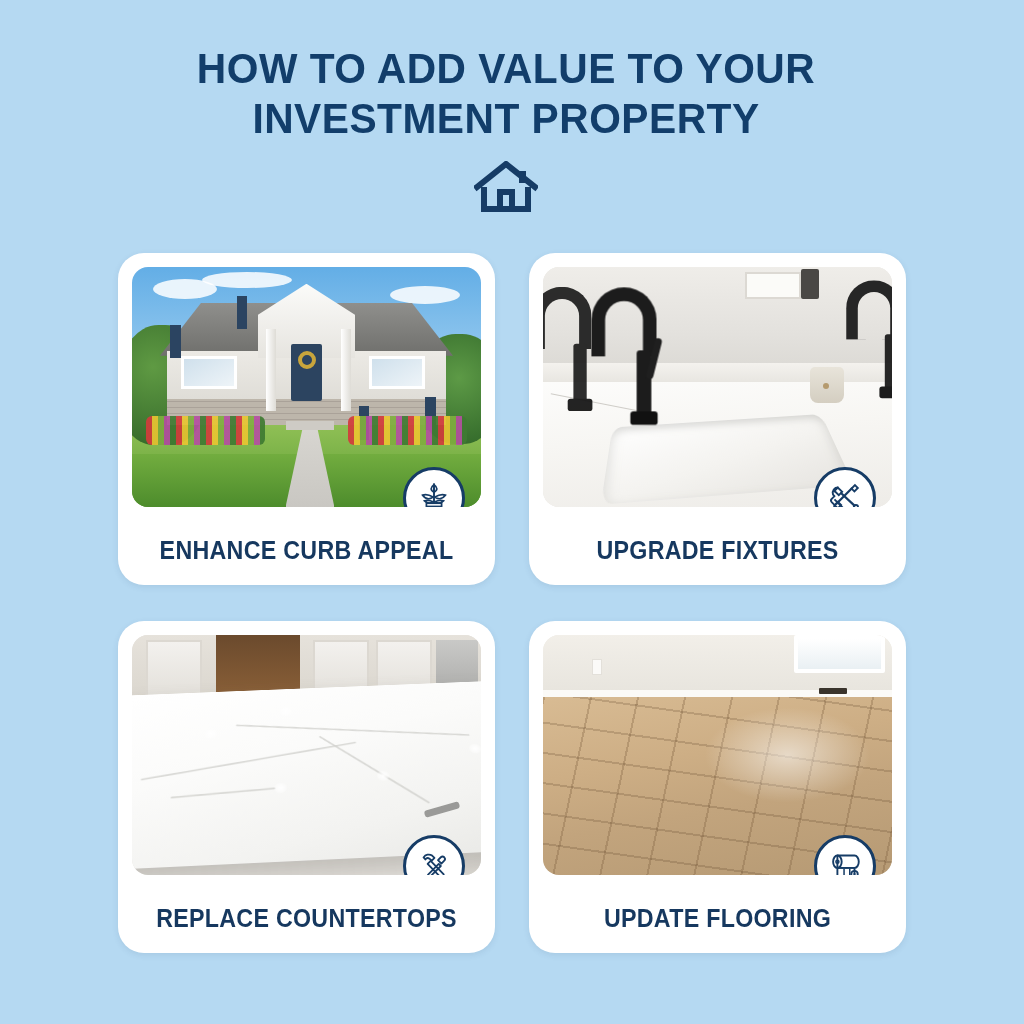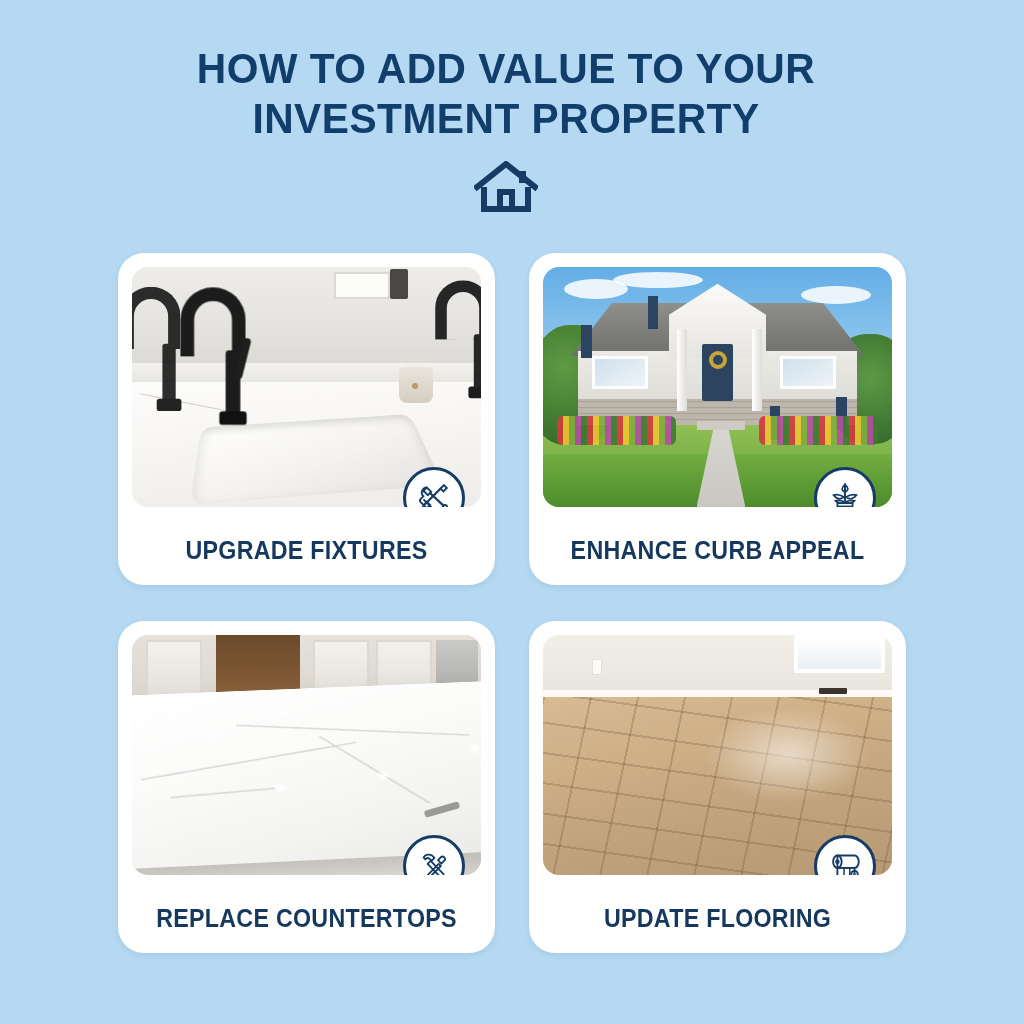--- a/index.html
+++ b/index.html
@@ -283,20 +283,65 @@
         <path d="M3 26 L32 3 L61 26" stroke="#163c66" stroke-width="6" stroke-linecap="square" stroke-linejoin="miter"></path>
         <path d="M10 26 V48 H54 V26" stroke="#163c66" stroke-width="6" fill="none" stroke-linejoin="miter"></path>
         <path d="M26 48 V31 H38 V48" stroke="#163c66" stroke-width="6" fill="none" stroke-linejoin="miter"></path>
         <rect x="45" y="10" width="7" height="12" fill="#163c66"></rect>
       </svg>
     </span>
   </div>
 </div>
 
 <div class="grid">
+
+  <div class="card">
+    <div class="photo">
+      <div class="house-scene">
+        <div class="cloud c1"></div>
+          <div class="cloud c2"></div>
+          <div class="cloud c3"></div>
+        <div class="h-tree"></div>
+          <div class="h-tree2"></div>
+        <div class="h-roof"></div>
+        <div class="h-body"></div>
+        <div class="h-brick"></div>
+        <div class="h-portico"></div>
+        <div class="h-col l"></div>
+          <div class="h-col r"></div>
+        <div class="h-door"></div>
+          <div class="h-wreath"></div>
+        <div class="h-shut s1"></div>
+          <div class="h-win w1"></div>
+          <div class="h-shut s2"></div>
+        <div class="h-shut s3"></div>
+          <div class="h-win w2"></div>
+          <div class="h-shut s4"></div>
+        <div class="h-lawn"></div>
+        <div class="h-walk"></div>
+        <div class="h-step"></div>
+        <div class="flowerbed fb-l"></div>
+        <div class="flowerbed fb-r"></div>
+      </div>
+      <div class="badge">
+        <svg width="38" height="38" viewBox="0 0 40 40" fill="none" aria-hidden="true">
+          <path d="M20 25 V10" stroke="#163c66" stroke-width="2" stroke-linecap="round"></path>
+          <path d="M20 14 c0-5 0-7 0-8 c-4 3-4 6 0 8z" stroke="#163c66" stroke-width="1.8" fill="none"></path>
+          <path d="M20 14 c0-5 0-7 0-8 c4 3 4 6 0 8z" stroke="#163c66" stroke-width="1.8" fill="none"></path>
+          <path d="M19 19 c-5-3-8-3-11-2 c3 4 7 5 11 2z" stroke="#163c66" stroke-width="1.8" fill="none"></path>
+          <path d="M21 19 c5-3 8-3 11-2 c-3 4-7 5-11 2z" stroke="#163c66" stroke-width="1.8" fill="none"></path>
+          <path d="M19 24 c-4-2-6-2-9-1 c3 3 6 3 9 1z" stroke="#163c66" stroke-width="1.8" fill="none"></path>
+          <path d="M21 24 c4-2 6-2 9-1 c-3 3-6 3-9 1z" stroke="#163c66" stroke-width="1.8" fill="none"></path>
+          <rect x="12" y="25.5" width="16" height="3.4" stroke="#163c66" stroke-width="1.8" fill="none"></rect>
+          <path d="M13.4 29.4 L15 35.5 h10 l1.6-6.1z" stroke="#163c66" stroke-width="1.8" fill="none" stroke-linejoin="round"></path>
+        </svg>
+      </div>
+    </div>
+    <div class="card-label">ENHANCE CURB APPEAL</div>
+  </div>
 
   <div class="card">
     <div class="photo">
       <div class="sink-scene">
         <div class="sink-mirror">
           <div class="sink-mirror-win"></div>
           <div class="sink-mirror-dark"></div>
         </div>
         <div class="sink-mirror-edge"></div>
         <div class="sink-counter"></div>
@@ -330,65 +375,20 @@
           <circle cx="31.5" cy="29.5" r="2.2" stroke="#163c66" stroke-width="2" fill="none"></circle>
           <path d="M16 15 L30 28" stroke="#163c66" stroke-width="2.4" stroke-linecap="round"></path>
         </svg>
       </div>
     </div>
     <div class="card-label">UPGRADE FIXTURES</div>
   </div>
 
   <div class="card">
     <div class="photo">
-      <div class="house-scene">
-        <div class="cloud c1"></div>
-          <div class="cloud c2"></div>
-          <div class="cloud c3"></div>
-        <div class="h-tree"></div>
-          <div class="h-tree2"></div>
-        <div class="h-roof"></div>
-        <div class="h-body"></div>
-        <div class="h-brick"></div>
-        <div class="h-portico"></div>
-        <div class="h-col l"></div>
-          <div class="h-col r"></div>
-        <div class="h-door"></div>
-          <div class="h-wreath"></div>
-        <div class="h-shut s1"></div>
-          <div class="h-win w1"></div>
-          <div class="h-shut s2"></div>
-        <div class="h-shut s3"></div>
-          <div class="h-win w2"></div>
-          <div class="h-shut s4"></div>
-        <div class="h-lawn"></div>
-        <div class="h-walk"></div>
-        <div class="h-step"></div>
-        <div class="flowerbed fb-l"></div>
-        <div class="flowerbed fb-r"></div>
-      </div>
-      <div class="badge">
-        <svg width="38" height="38" viewBox="0 0 40 40" fill="none" aria-hidden="true">
-          <path d="M20 25 V10" stroke="#163c66" stroke-width="2" stroke-linecap="round"></path>
-          <path d="M20 14 c0-5 0-7 0-8 c-4 3-4 6 0 8z" stroke="#163c66" stroke-width="1.8" fill="none"></path>
-          <path d="M20 14 c0-5 0-7 0-8 c4 3 4 6 0 8z" stroke="#163c66" stroke-width="1.8" fill="none"></path>
-          <path d="M19 19 c-5-3-8-3-11-2 c3 4 7 5 11 2z" stroke="#163c66" stroke-width="1.8" fill="none"></path>
-          <path d="M21 19 c5-3 8-3 11-2 c-3 4-7 5-11 2z" stroke="#163c66" stroke-width="1.8" fill="none"></path>
-          <path d="M19 24 c-4-2-6-2-9-1 c3 3 6 3 9 1z" stroke="#163c66" stroke-width="1.8" fill="none"></path>
-          <path d="M21 24 c4-2 6-2 9-1 c-3 3-6 3-9 1z" stroke="#163c66" stroke-width="1.8" fill="none"></path>
-          <rect x="12" y="25.5" width="16" height="3.4" stroke="#163c66" stroke-width="1.8" fill="none"></rect>
-          <path d="M13.4 29.4 L15 35.5 h10 l1.6-6.1z" stroke="#163c66" stroke-width="1.8" fill="none" stroke-linejoin="round"></path>
-        </svg>
-      </div>
-    </div>
-    <div class="card-label">ENHANCE CURB APPEAL</div>
-  </div>
-
-  <div class="card">
-    <div class="photo">
       <div class="ctop-scene">
         <div class="ct-back"></div>
         <div class="ct-hall"></div>
         <div class="ct-cab a"></div>
           <div class="ct-cab b"></div>
           <div class="ct-cab c"></div>
         <div class="ct-appl"></div>
         <div class="ct-lowcab"></div>
         <div class="ct-slab">
           <div class="ct-vein v1"></div>

